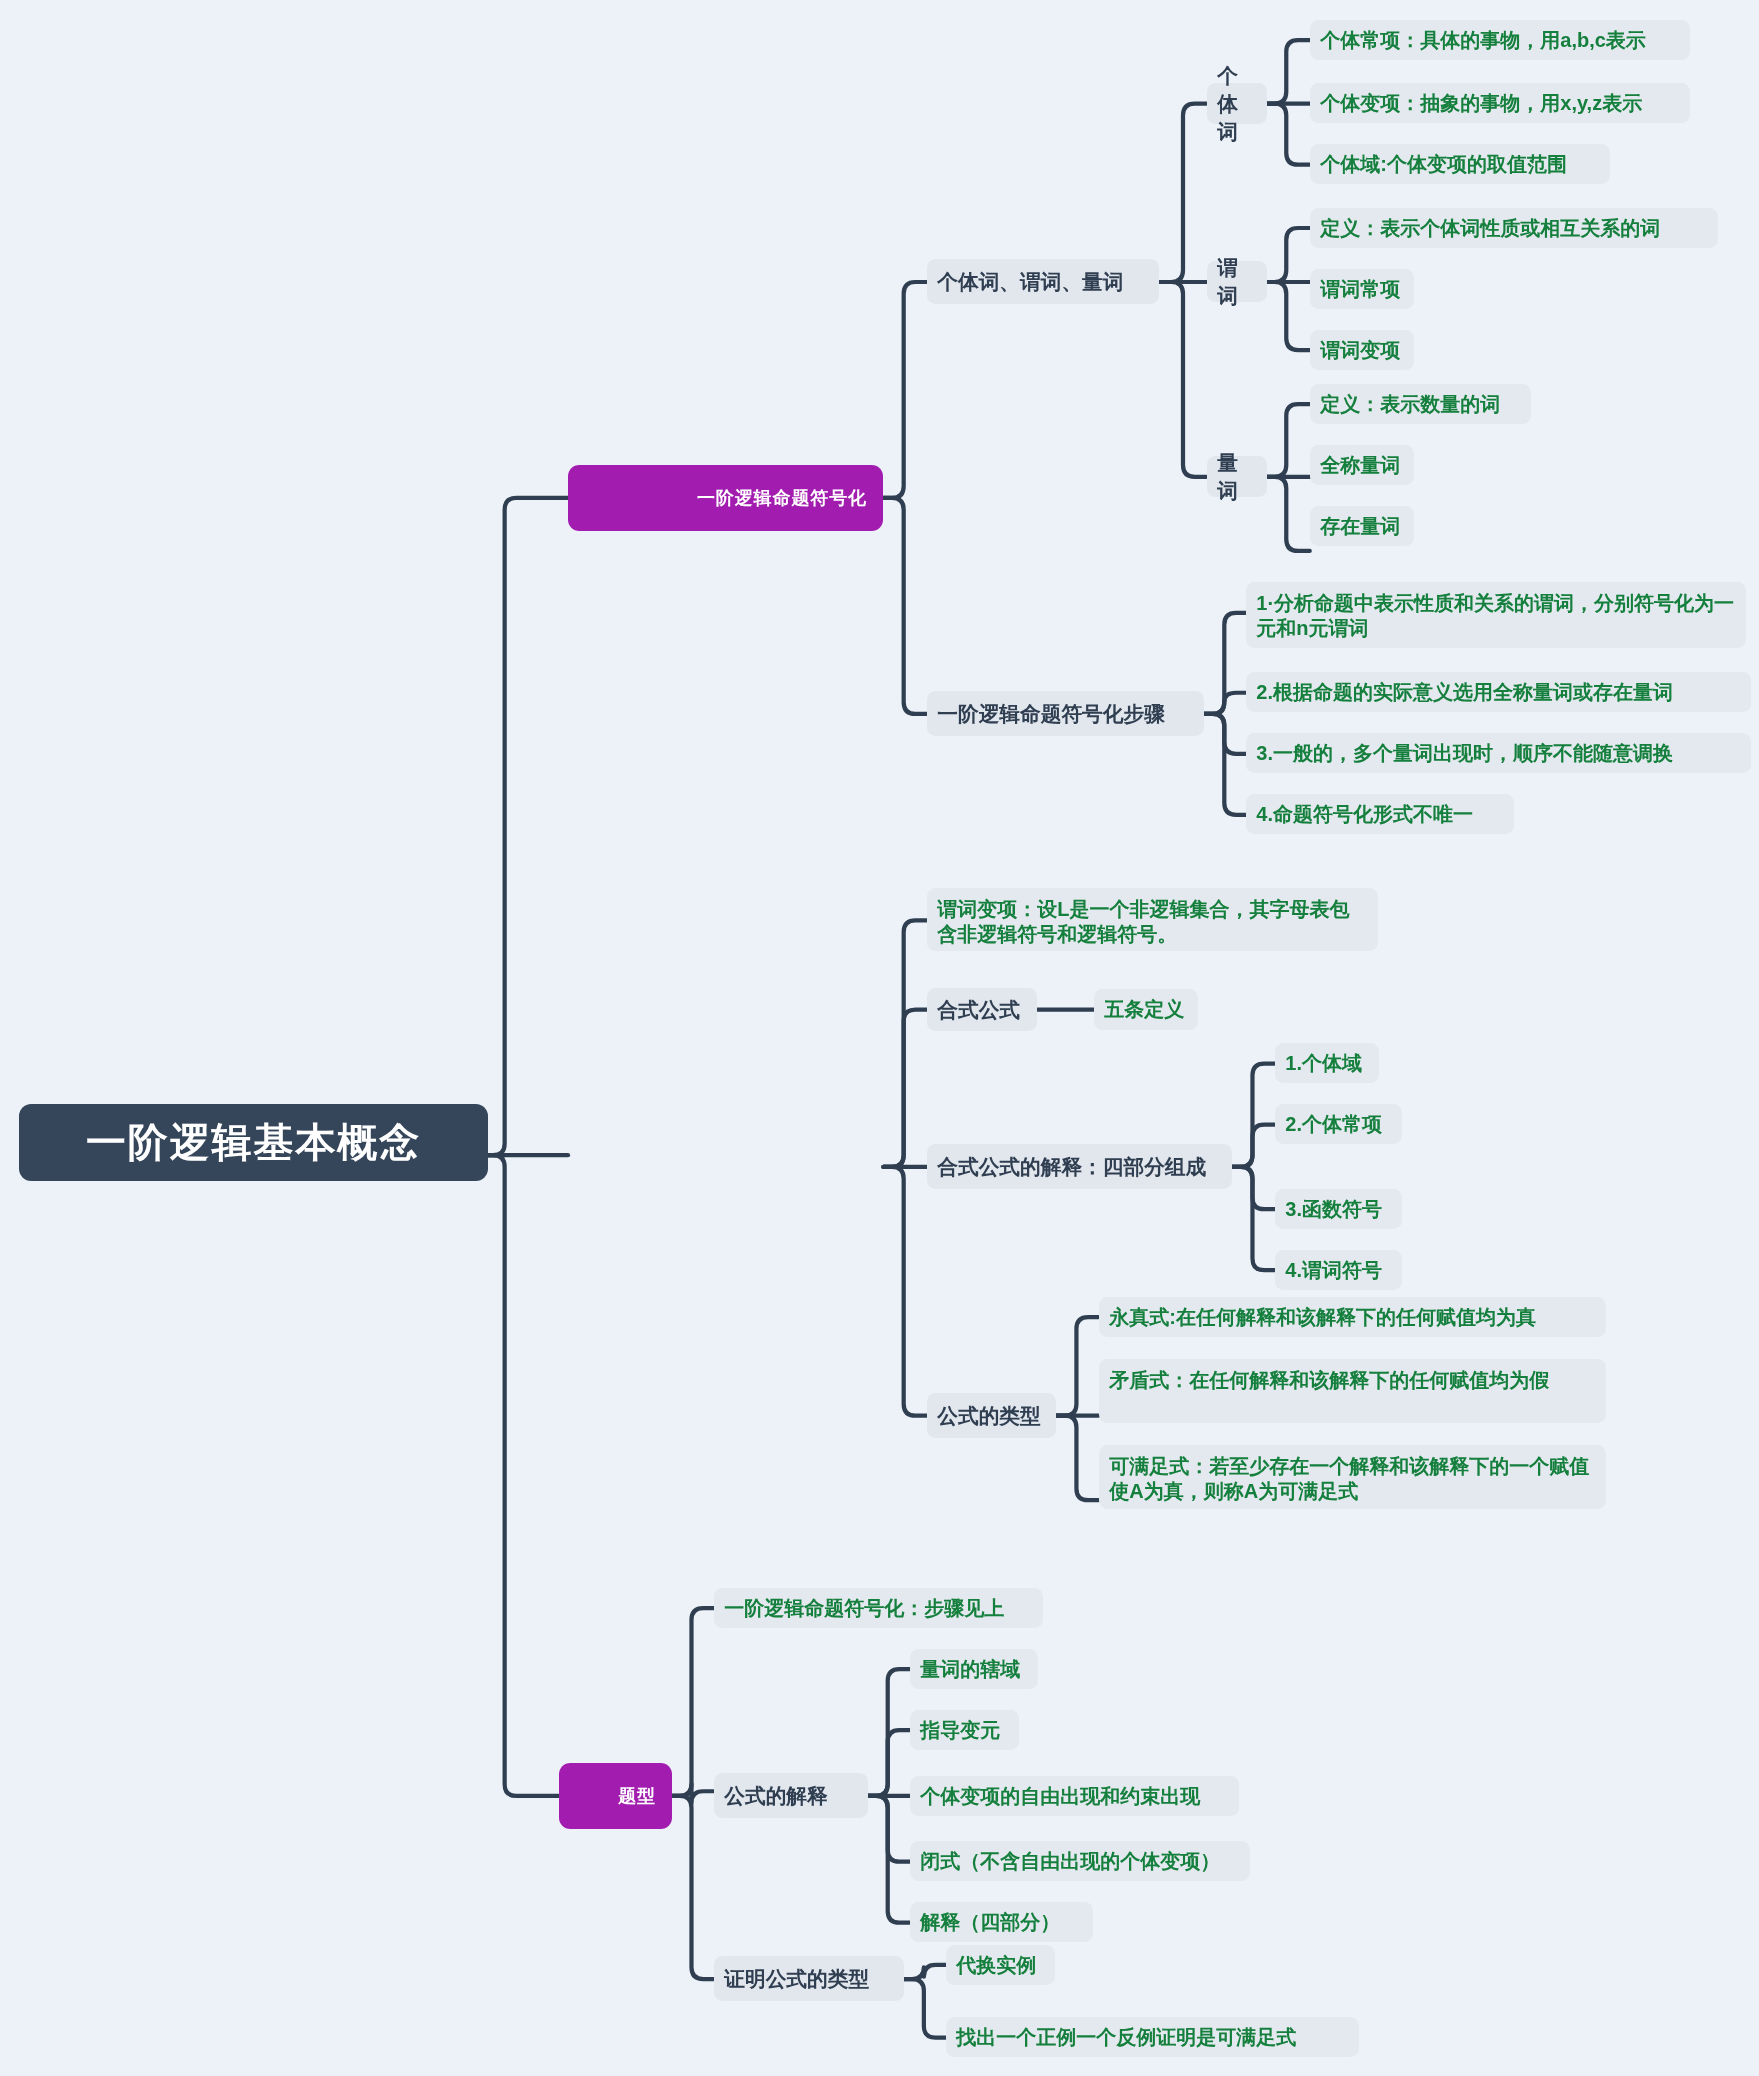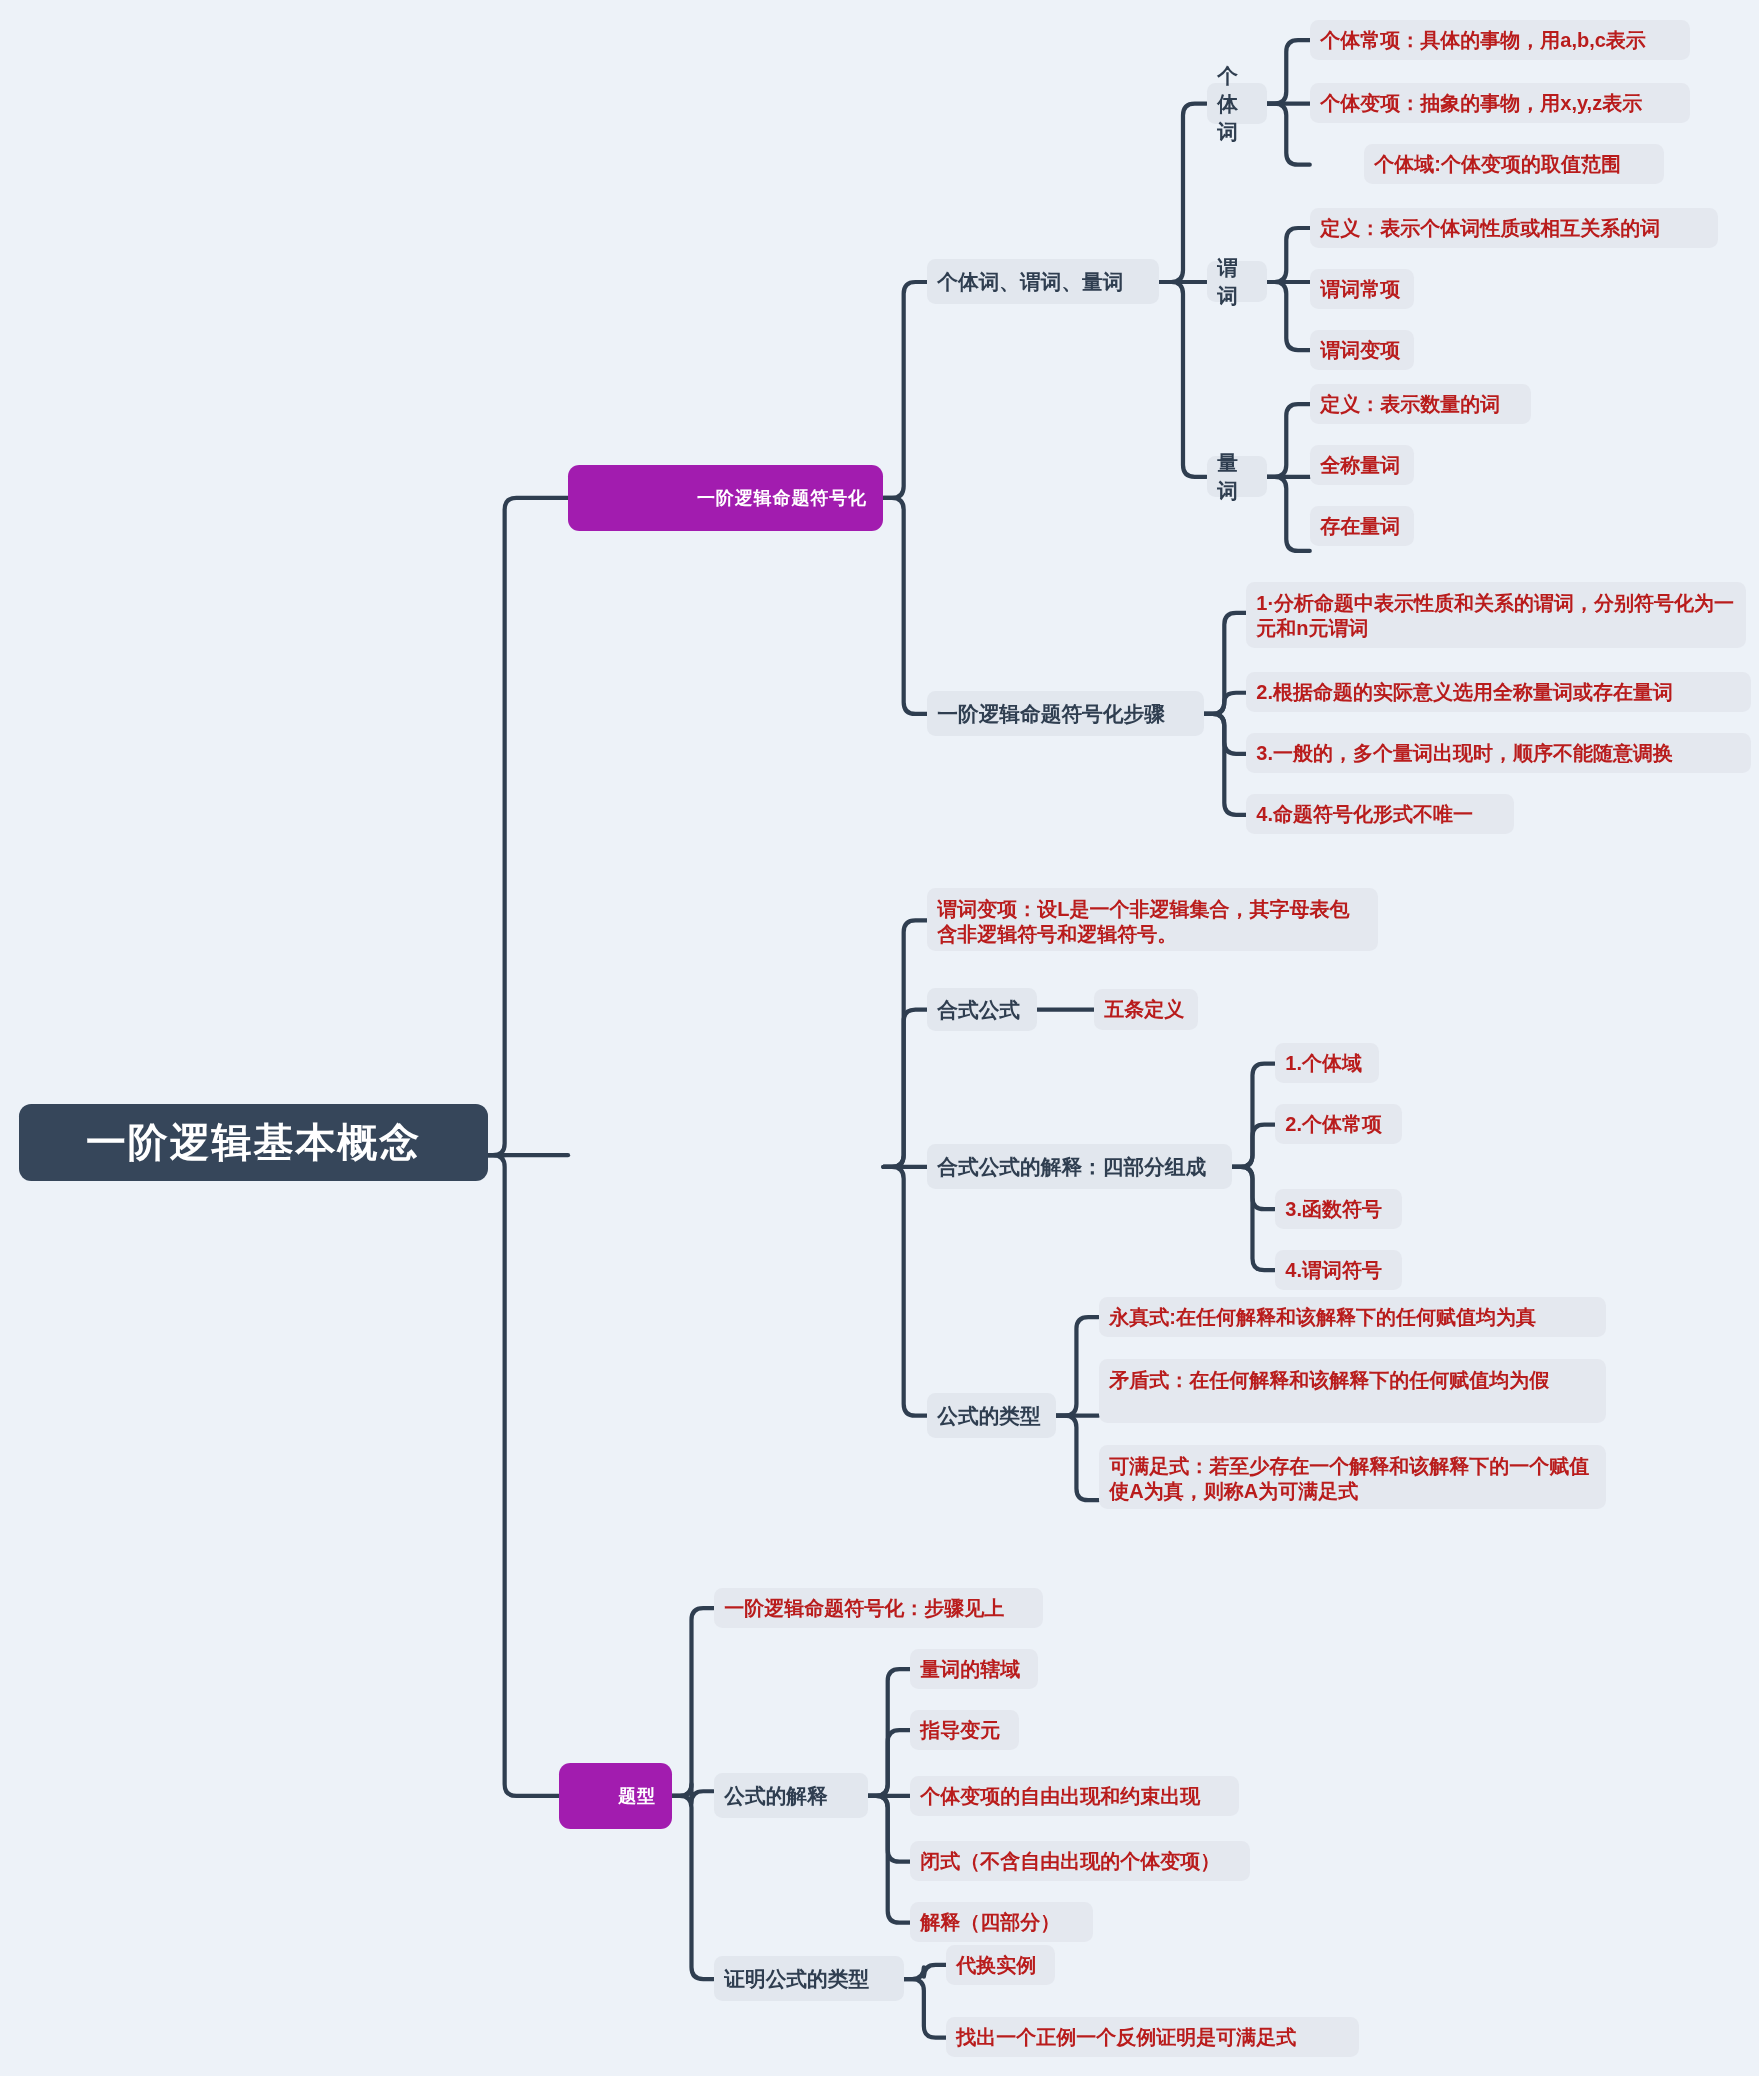--- a/index.html
+++ b/index.html
@@ -45,21 +45,21 @@
     background:#e2e7ee;
     color:#2f3e50;
     border-radius:8.5px;
     font-size:20.7px;
     font-weight:700;
     padding:0 10.3px;
   }
   
   .n-l4{
     background:#e4e8ef;
-    color:#b91c1c;
+    color:#15803d;
     border-radius:8.5px;
     font-size:20px;
     font-weight:700;
     padding:5.6px 10.3px;
     line-height:1.25;
     align-items:center;
   }
   .n-l4.multi{align-items:flex-start;padding-top:8.5px;}
 </style>
 </head>
@@ -146,21 +146,21 @@
 
   <div class="node n-l3" style="left:1207px;top:83px;width:60px;height:41px;">
     <span>个体词</span>
   </div>
   <div class="node n-l4" style="left:1310px;top:20px;width:380px;height:40px;">
     <span>个体常项：具体的事物，用a,b,c表示</span>
   </div>
   <div class="node n-l4" style="left:1310px;top:83px;width:380px;height:40px;">
     <span>个体变项：抽象的事物，用x,y,z表示</span>
   </div>
-  <div class="node n-l4" style="left:1364px;top:144px;width:300px;height:40px;">
+  <div class="node n-l4" style="left:1310px;top:144px;width:300px;height:40px;">
     <span>个体域:个体变项的取值范围</span>
   </div>
 
   <div class="node n-l3" style="left:1207px;top:261px;width:60px;height:41px;">
     <span>谓词</span>
   </div>
   <div class="node n-l4" style="left:1310px;top:208px;width:408px;height:40px;">
     <span>定义：表示个体词性质或相互关系的词</span>
   </div>
   <div class="node n-l4" style="left:1310px;top:269px;width:104px;height:40px;">

